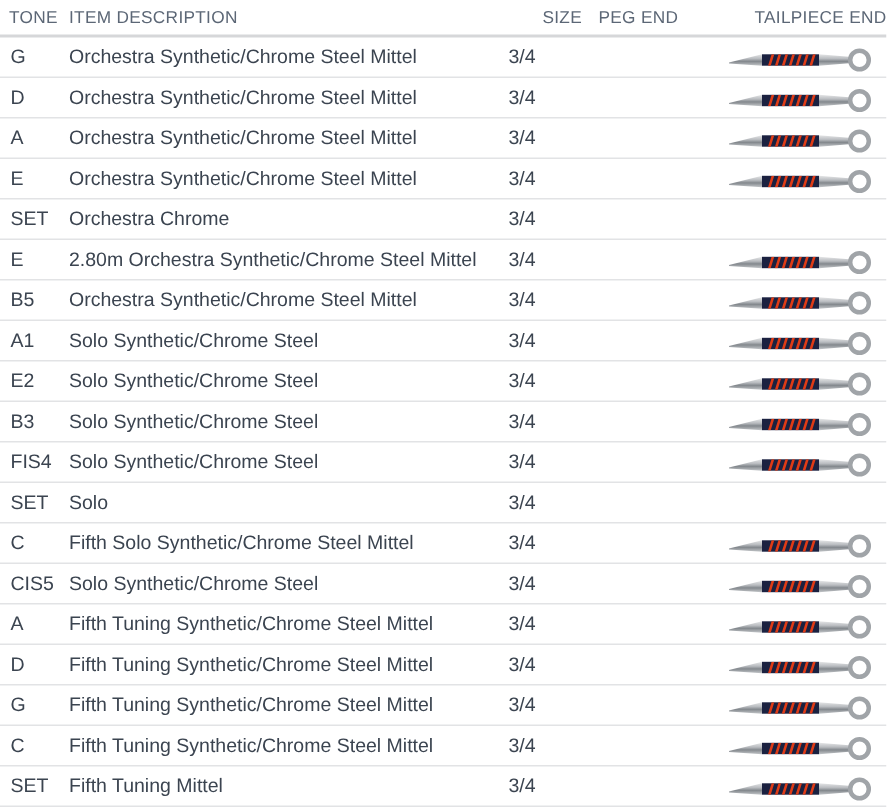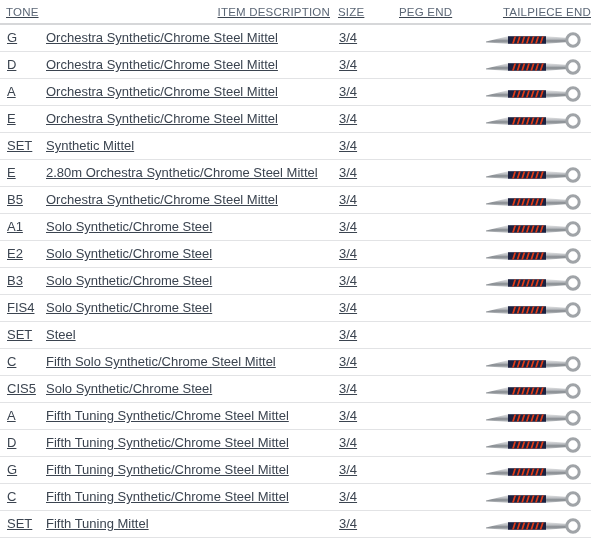--- a/index.html
+++ b/index.html
@@ -3,21 +3,21 @@
 <meta charset="utf-8">
 <style>
   html,body{margin:0;padding:0;}
   body{
     width:591px; height:540px;
     background:#ffffff;
     font-family:"Liberation Sans","DejaVu Sans",sans-serif;
     color:#3b4450;
     overflow:hidden;
   }
-  .sheet{ width:591px; height:540px; position:relative;text-decoration:underline; }
+  .sheet{ width:591px; height:540px; position:relative; }
 
   table.strings{
     width:591px;
     border-collapse:collapse;
     table-layout:fixed;
   }
 
   
   col.c-tone{ width:42px; }
   col.c-desc{ width:288px; }
@@ -30,22 +30,22 @@
     font-weight:400;
     letter-spacing:.2px;
     color:#5c6776;
     text-align:left;
     padding:0 0 5px 0;
     vertical-align:bottom;
     height:18px;
     white-space:nowrap;
   }
   thead th.th-tone{ padding-left:6px; }
-  thead th.th-desc{ padding-left:4px;text-align:right; }
-  thead th.th-size{ padding-left:8px; }
+  thead th.th-desc{ padding-left:4px; }
+  thead th.th-size{ padding-left:8px;text-align:right; }
   thead th.th-peg{  padding-left:11px; }
   thead th.th-tail{ padding-left:14px;text-align:right; }
 
   thead tr{ border-bottom:2px solid #d6d7d9; }
 
   tbody tr{
     height:26px;
     border-bottom:1px solid #e2e3e5;
   }
 
@@ -229,21 +229,21 @@
                 <path d="M49.00000000000001,12.8 L51.400000000000006,5.2 L53.20000000000001,5.2 L50.800000000000004,12.8 Z" fill="#e03b16"></path>
                 <path d="M53.60000000000001,12.8 L56.00000000000001,5.2 L57.80000000000001,5.2 L55.400000000000006,12.8 Z" fill="#e03b16"></path>
               </g>
               <path d="M60,5.2 L60,12.8 L80,11.2 L80,6.8 Z" fill="url(#shaft)"></path>
               <circle cx="87" cy="9" r="6.2" fill="none" stroke="#a0a4a8" stroke-width="3"></circle>
             </svg>
           </td>
         </tr>
         <tr>
           <td class="tone">SET</td>
-          <td class="desc">Synthetic Mittel</td>
+          <td class="desc">Orchestra Chrome</td>
           <td class="size">3/4</td>
           <td class="peg"></td>
           <td class="tail"></td>
         </tr>
         <tr>
           <td class="tone">E</td>
           <td class="desc">2.80m Orchestra Synthetic/Chrome Steel Mittel</td>
           <td class="size">3/4</td>
           <td class="peg"></td>
           <td class="tail">
@@ -440,21 +440,21 @@
                 <path d="M49.00000000000001,12.8 L51.400000000000006,5.2 L53.20000000000001,5.2 L50.800000000000004,12.8 Z" fill="#e03b16"></path>
                 <path d="M53.60000000000001,12.8 L56.00000000000001,5.2 L57.80000000000001,5.2 L55.400000000000006,12.8 Z" fill="#e03b16"></path>
               </g>
               <path d="M60,5.2 L60,12.8 L80,11.2 L80,6.8 Z" fill="url(#shaft)"></path>
               <circle cx="87" cy="9" r="6.2" fill="none" stroke="#a0a4a8" stroke-width="3"></circle>
             </svg>
           </td>
         </tr>
         <tr>
           <td class="tone">SET</td>
-          <td class="desc">Steel</td>
+          <td class="desc">Solo</td>
           <td class="size">3/4</td>
           <td class="peg"></td>
           <td class="tail"></td>
         </tr>
         <tr>
           <td class="tone">C</td>
           <td class="desc">Fifth Solo Synthetic/Chrome Steel Mittel</td>
           <td class="size">3/4</td>
           <td class="peg"></td>
           <td class="tail">

